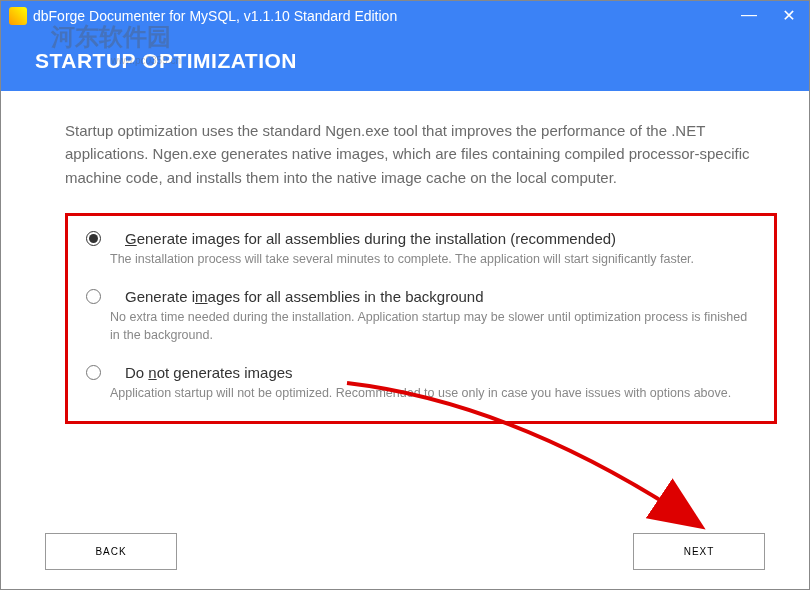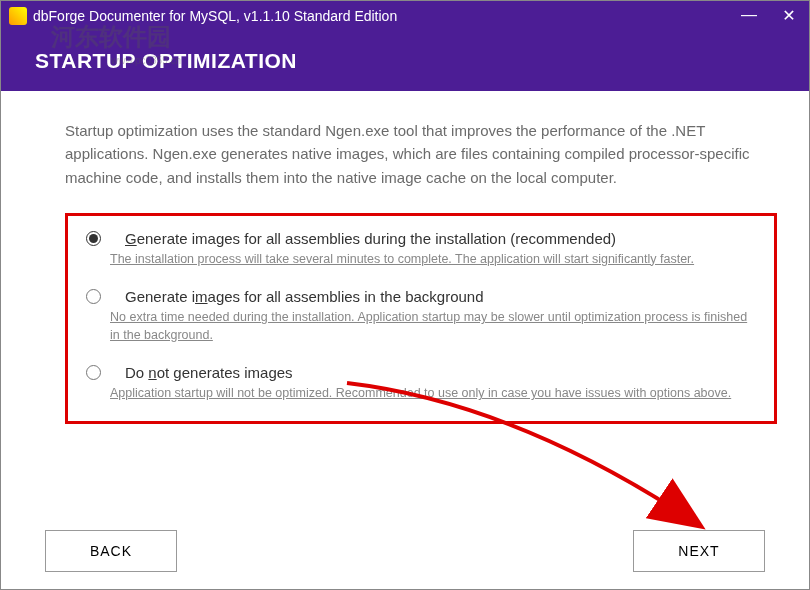--- a/index.html
+++ b/index.html
@@ -1,36 +1,36 @@
 <!DOCTYPE html>
 <html><head>
 <meta charset="utf-8">
 <style>
 * { box-sizing: border-box; margin: 0; padding: 0; }
 body { font-family: "Segoe UI", Arial, sans-serif; background: #fff; width: 810px; height: 590px; overflow: hidden; border: 1px solid #888; position: relative; }
-.header { background: #4c1d95; color: #fff; height: 90px; padding: 0; position: relative; }
+.header { background: #3b82f6; color: #fff; height: 90px; padding: 0; position: relative; }
 .titlebar { display: flex; align-items: center; height: 30px; padding-left: 8px; font-size: 14px; }
 .titlebar .icon { width: 18px; height: 18px; margin-right: 6px; background: linear-gradient(45deg, #f90, #ff0); border-radius: 3px; }
 .winbtns { position: absolute; right: 0; top: 0; display: flex; }
 .winbtn { width: 40px; height: 28px; display: flex; align-items: center; justify-content: center; color: #fff; cursor: pointer; font-size: 16px; }
 .section-title { font-size: 21px; font-weight: 600; letter-spacing: 0.5px; padding: 18px 0 0 34px; text-transform: uppercase; }
 .watermark { position: absolute; top: 20px; left: 50px; opacity: 0.35; font-size: 24px; color: #555; font-weight: 700; pointer-events: none; z-index: 50; }
 .watermark2 { position: absolute; top: 54px; left: 110px; opacity: 0.35; font-size: 10px; color: #555; pointer-events: none; z-index: 50; }
 .content { padding: 28px 32px 10px 32px; color: #6b6b6b; margin-left: 32px; }
 .intro { font-size: 15px; line-height: 1.55; margin-bottom: 24px; }
 .options { border: 3px solid #d00; padding: 14px 18px 14px 18px; }
 .opt { margin-bottom: 20px; }
 .opt:last-child { margin-bottom: 4px; }
 .opt-head { display: flex; align-items: center; gap: 24px; color: #333; font-size: 15px; }
 .opt input[type=radio] { width: 15px; height: 15px; accent-color: #333; cursor: pointer; }
 .opt-label { cursor: pointer; }
 .opt-label .ul { text-decoration: underline; }
-.opt-desc { font-size: 12.5px; color: #888; margin-left: 24px; margin-top: 4px; line-height: 1.4; text-decoration: underline; }
+.opt-desc { font-size: 12.5px; color: #888; margin-left: 24px; margin-top: 4px; line-height: 1.4; }
 .footer { position: absolute; bottom: 0; left: 0; right: 0; height: 76px; display: flex; align-items: center; justify-content: space-between; padding: 0 44px; }
-.btn { border: 1px solid #999; background: #fff; padding: 12px 40px; font-size: 14px; letter-spacing: 1px; cursor: pointer; min-width: 132px; text-align: center; }
+.btn { border: 1px solid #999; background: #fff; padding: 12px 40px; font-size: 10px; letter-spacing: 1px; cursor: pointer; min-width: 132px; text-align: center; }
 .arrow { position: absolute; width: 400px; height: 200px; left: 336px; top: 372px; pointer-events: none; z-index: 40; }
 </style>
 </head>
 <body>
 
 <div class="header">
   <div class="titlebar">
     <span class="icon"></span>
     <span>dbForge Documenter for MySQL, v1.1.10 Standard Edition</span>
     <div class="winbtns">

